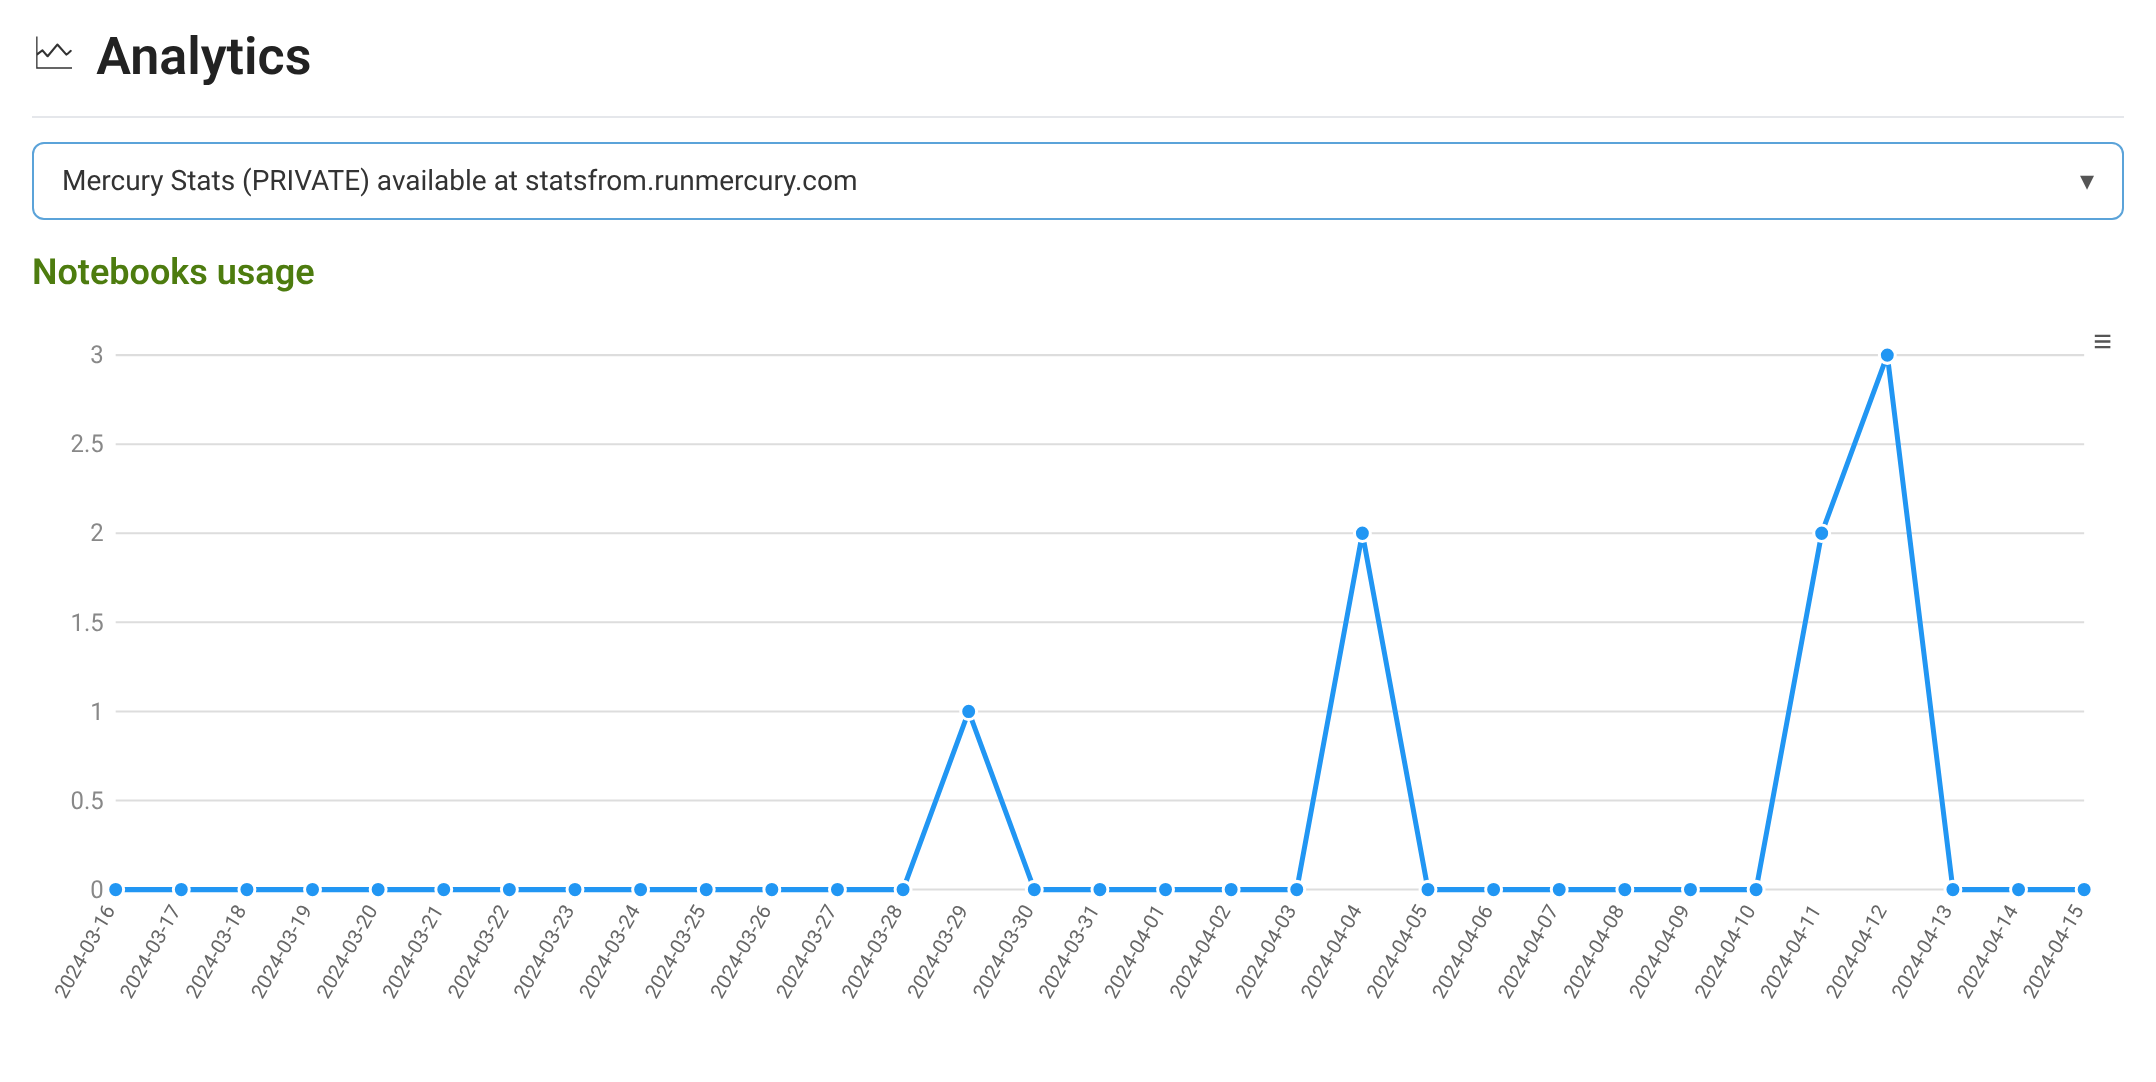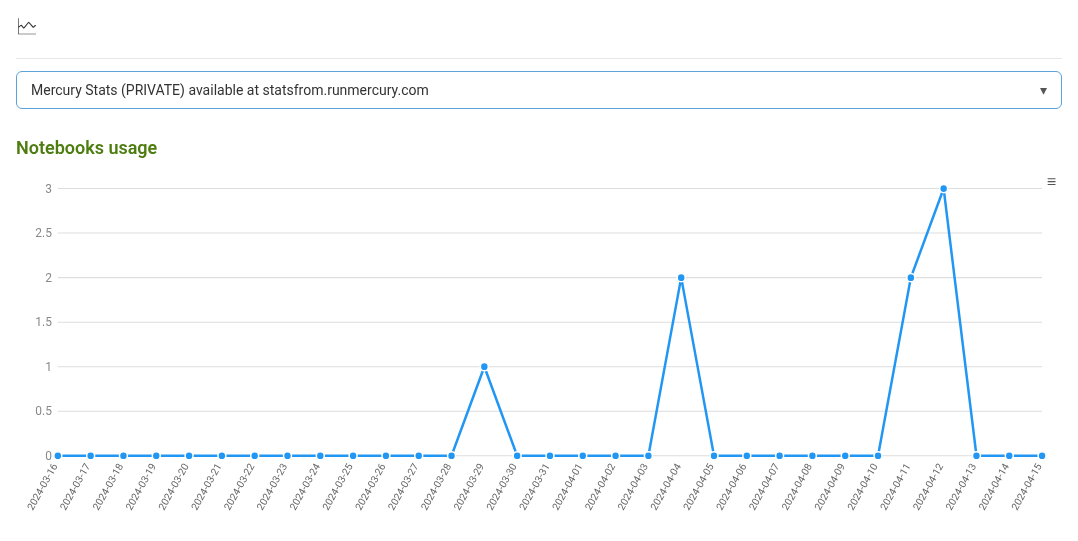--- a/index.html
+++ b/index.html
@@ -27,21 +27,21 @@
       color: #222;
     }
     .dropdown-container {
       border: 1.5px solid #5ba3d9;
       border-radius: 6px;
       padding: 10px 14px;
       display: flex;
       align-items: center;
       justify-content: space-between;
       cursor: pointer;
-      margin-bottom: 28px;
+      margin-bottom: 16px;
       background: #fff;
     }
     .dropdown-text {
       font-size: 14px;
       color: #333;
     }
     .dropdown-chevron {
       font-size: 14px;
       color: #555;
     }
@@ -69,20 +69,21 @@
     svg.chart-svg {
       width: 100%;
       height: 100%;
     }
   </style>
 </head>
 <body>
 
 <div class="page-header">
   <span class="header-icon">🗠</span>
+  <span class="header-title">Analytics</span>
 </div>
 
 <div class="dropdown-container">
   <span class="dropdown-text">Mercury Stats (PRIVATE) available at statsfrom.runmercury.com</span>
   <span class="dropdown-chevron">▾</span>
 </div>
 
 <div class="section-title">Notebooks usage</div>
 
 <div class="chart-container">

